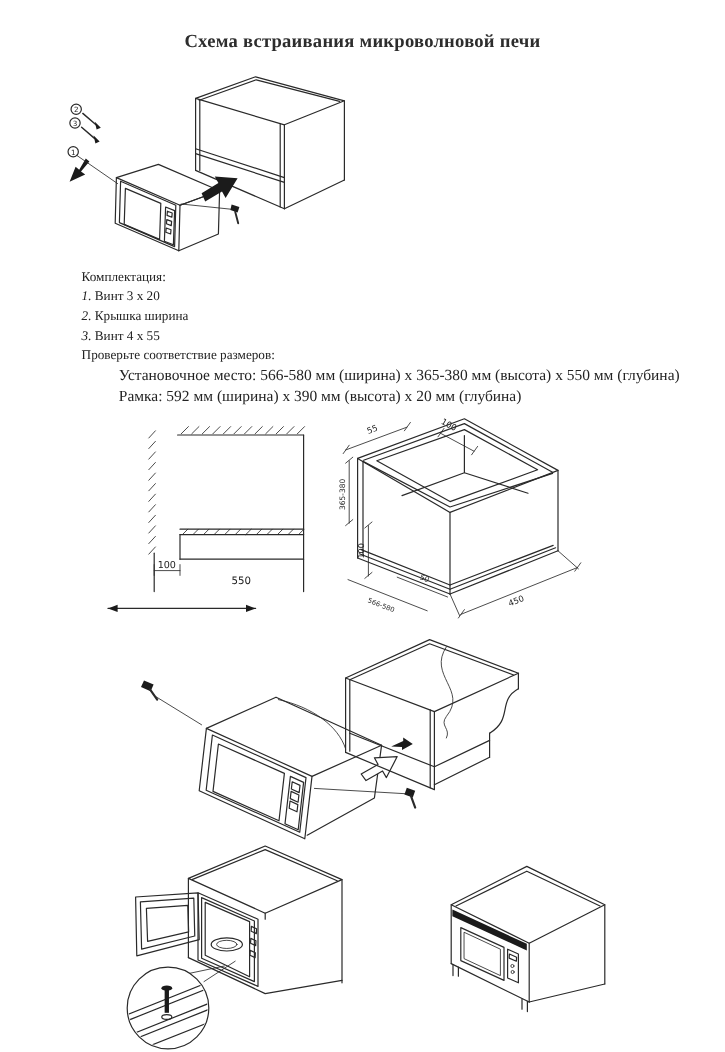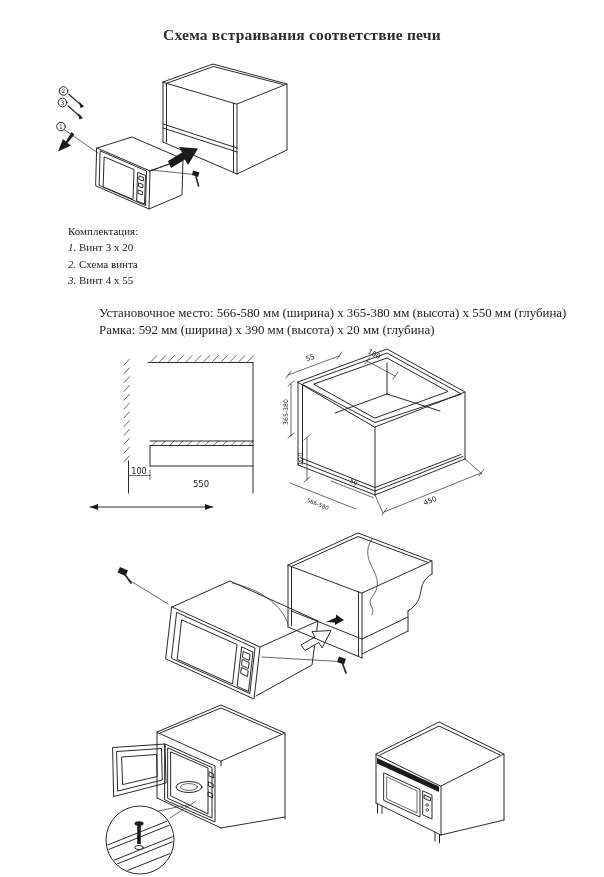--- a/index.html
+++ b/index.html
@@ -19,21 +19,21 @@
   .thin{stroke:#2a2a2a;fill:none;stroke-width:.7;stroke-linecap:round;}
   .fl{fill:#1b1b1b;stroke:none;}
   .wfl{fill:#ffffff;stroke:#2a2a2a;stroke-width:1;stroke-linejoin:round;}
   text{fill:#222;stroke:none;font-family:"DejaVu Sans", sans-serif;}
 </style>
 </head>
 <body>
 
 <div class="page">
 
-  <div class="title">Схема встраивания соответствие печи</div>
+  <div class="title">Схема встраивания микроволновой печи</div>
 
   <svg style="left:55px;top:60px" width="240" height="160" viewBox="0 0 240 160">
     <g>
       <path class="ln" d="M108,22 L158,4 L232,24 L182,44 Z"></path>
       <path class="ln" d="M111,23.5 L158.5,6.5 L228,24.5"></path>
       <path class="ln" d="M108,22 L108,82 M111.5,23.5 L111.5,82"></path>
       <path class="ln" d="M182,44 L182,114 M178.5,43 L178.5,112.5"></path>
       <path class="ln" d="M232,24 L232,90"></path>
       <path class="ln" d="M108,64 L182,88 M108,68 L182,92"></path>
       <path class="ln" d="M108,82 L182,114 M182,114 L232,90"></path>
@@ -71,22 +71,23 @@
       <circle class="ln" cx="6" cy="66.5" r="4.3"></circle>
       <text x="6" y="68.8" font-size="6" text-anchor="middle">1</text>
       <path class="fl" d="M16.5,72 L19.5,74.5 L12.5,83 L16,85.5 L3,91.5 L8,79 L11,81.5 Z"></path>
       <line class="thin" x1="9" y1="69.5" x2="43" y2="93"></line>
     </g>
   </svg>
 
   <div class="kit">
     <div>Комплектация:</div>
     <div><span class="num">1.</span> <span>Винт 3 х 20</span></div>
-    <div><span class="num">2.</span> <span>Схема винта</span></div>
+    <div><span class="num">2.</span> <span>Крышка ширина</span></div>
     <div><span class="num">3.</span> <span>Винт 4 х 55</span></div>
+    <div>Проверьте соответствие размеров:</div>
   </div>
 
   <div class="dims">
     <div>Установочное место: 566-580 мм (ширина) х 365-380 мм (высота) х 550 мм (глубина)</div>
     <div>Рамка: 592 мм (ширина) х 390 мм (высота) х 20 мм (глубина)</div>
   </div>
 
   <svg style="left:85px;top:353px" width="175" height="165" viewBox="0 0 175 165">
     <g>
       <path class="thin" d="M44.5,6 L39,12 M44.5,14.8 L39,20.8 M44.5,23.6 L39,29.6 M44.5,32.4 L39,38.4 M44.5,41.2 L39,47.2 M44.5,50 L39,56 M44.5,58.8 L39,64.8 M44.5,67.6 L39,73.6 M44.5,76.4 L39,82.4 M44.5,85.2 L39,91.2 M44.5,94 L39,100 M44.5,102.8 L39,108.8"></path>

